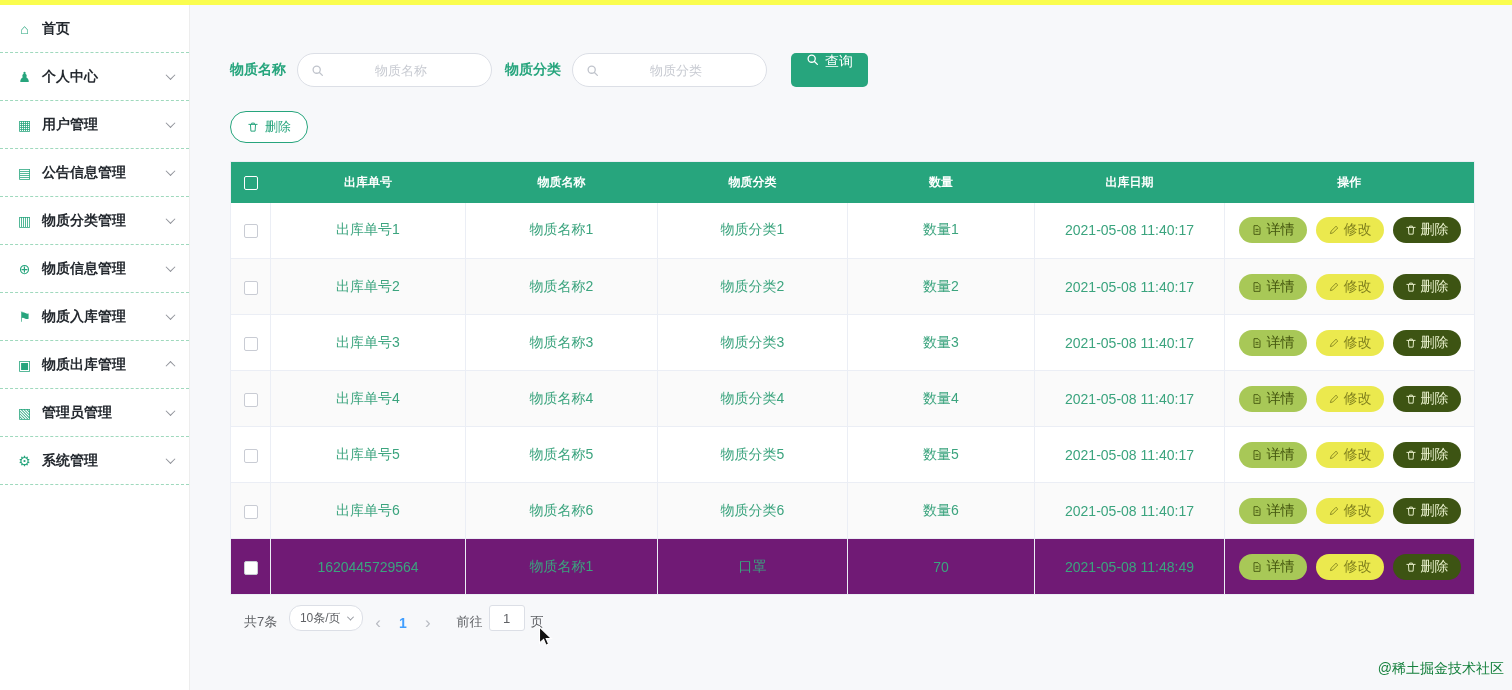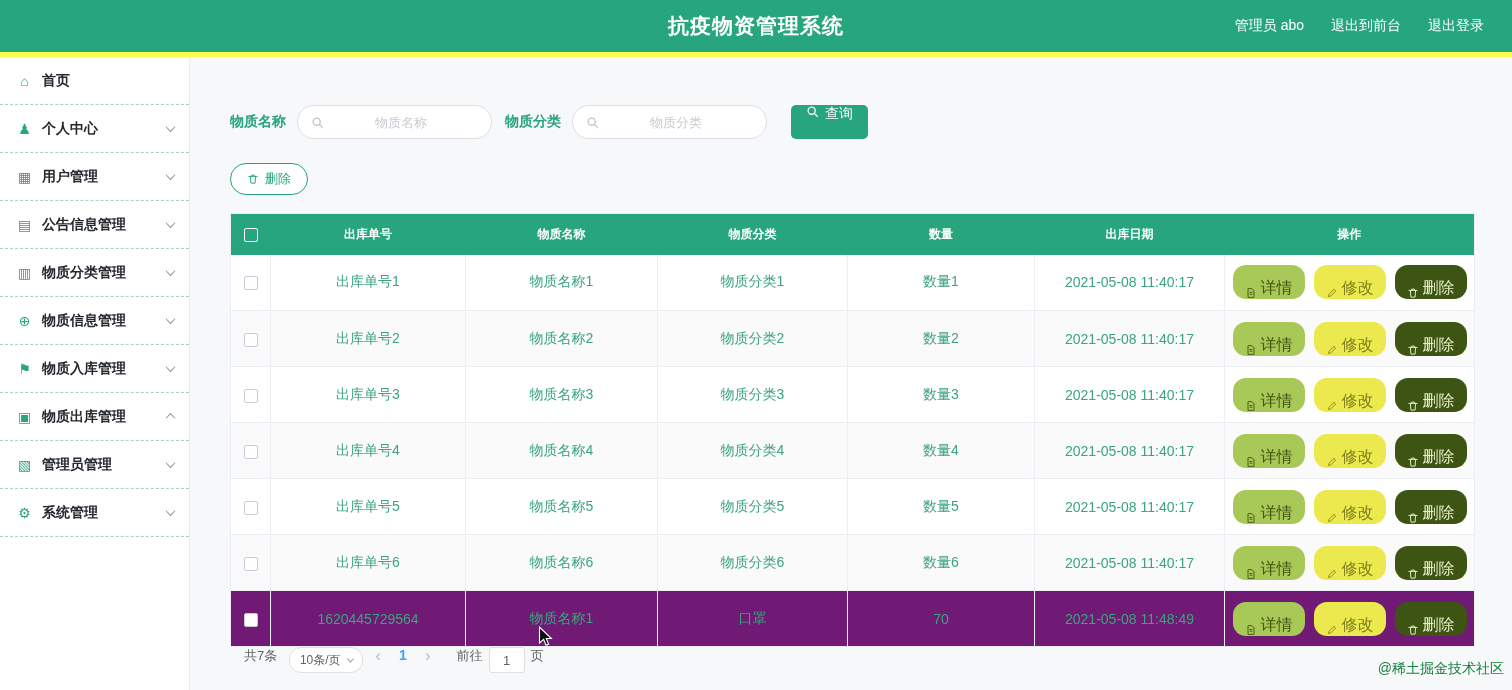--- a/index.html
+++ b/index.html
@@ -62,56 +62,48 @@
     text-align:center;padding:0}
   tbody td{height:56px;text-align:center;font-size:14px;color:var(--cell_text);
     border-bottom:1px solid #ebeef5;border-right:1px solid #ebeef5;padding:4px}
   tbody td:last-child{border-right:none}
   tbody tr:nth-child(even){background:#fafafa}
   tbody tr:last-child{background:#701a75}
   .checkbox{width:14px;height:14px;display:inline-block;border:1px solid #c9ccd4;background:#fff;
     border-radius:2px;vertical-align:middle;cursor:pointer}
   .header-check{border-color:#fff;background:transparent}
   .actions{display:flex;justify-content:center;align-items:center;gap:9px}
-  .btn-pill{display:inline-flex;align-items:flex-end;gap:4px;height:34px;padding:0 12px;
-    border-radius:13px;font-size:16px;border:none;cursor:pointer;font-family:inherit;white-space:nowrap}
+  .btn-pill{display:inline-flex;align-items:center;gap:4px;height:26px;padding:0 12px;
+    border-radius:13px;font-size:14px;border:none;cursor:pointer;font-family:inherit;white-space:nowrap}
   .btn-detail{background:var(--detail_btn);color:var(--detail_text)}
   .btn-edit{background:var(--edit_btn);color:var(--edit_text)}
   .btn-del{background:var(--delete_btn);color:var(--delete_text)}
 
   
-  .pagination{display:flex;align-items:flex-start;font-size:13px;color:#606266;
+  .pagination{margin-top:8px;display:flex;align-items:flex-end;font-size:13px;color:#606266;
     padding-left:14px;height:28px}
   .size-select{width:74px;height:26px;border:1px solid #dcdfe6;border-radius:12px;background:#fff;
     display:flex;align-items:center;justify-content:center;gap:7px;font-size:12px;color:#606266;
     margin-left:12px;cursor:pointer}
   .size-select .chev{width:5px;height:5px}
   .pg-arrow{font-size:17px;color:#b8bbc2;margin:0 12px;cursor:pointer;line-height:1}
   .page-num{color:var(--link);font-weight:700;font-size:14px;min-width:20px;text-align:center;cursor:pointer}
   .goto-label{margin-left:14px;margin-right:6px}
   .goto-input{width:36px;height:26px;border:1px solid #dcdfe6;border-radius:3px;text-align:center;
     font-size:13px;color:#606266;outline:none;font-family:inherit}
   .goto-unit{margin-left:6px}
 
   .watermark{position:absolute;right:8px;bottom:12px;color:#15803d;font-size:14px}
   .cursor{position:absolute;left:538px;top:626px;pointer-events:none}
 </style>
 </head>
 <body>
 
 <div class="app">
 
-  <header>
-    <div class="header-title">抗疫物资管理系统</div>
-    <div class="header-right">
-      <span>管理员 abo</span>
-      <span>退出到前台</span>
-      <span>退出登录</span>
-    </div>
-  </header>
   <div class="accent-line"></div>
 
   <div class="layout">
     <aside>
       <nav>
           <div class="menu-item">
     <span class="glyph"><span>⌂</span></span>
     <span class="mi-label">首页</span>
     <span class="chev" style="visibility: hidden;"></span>
   </div>

